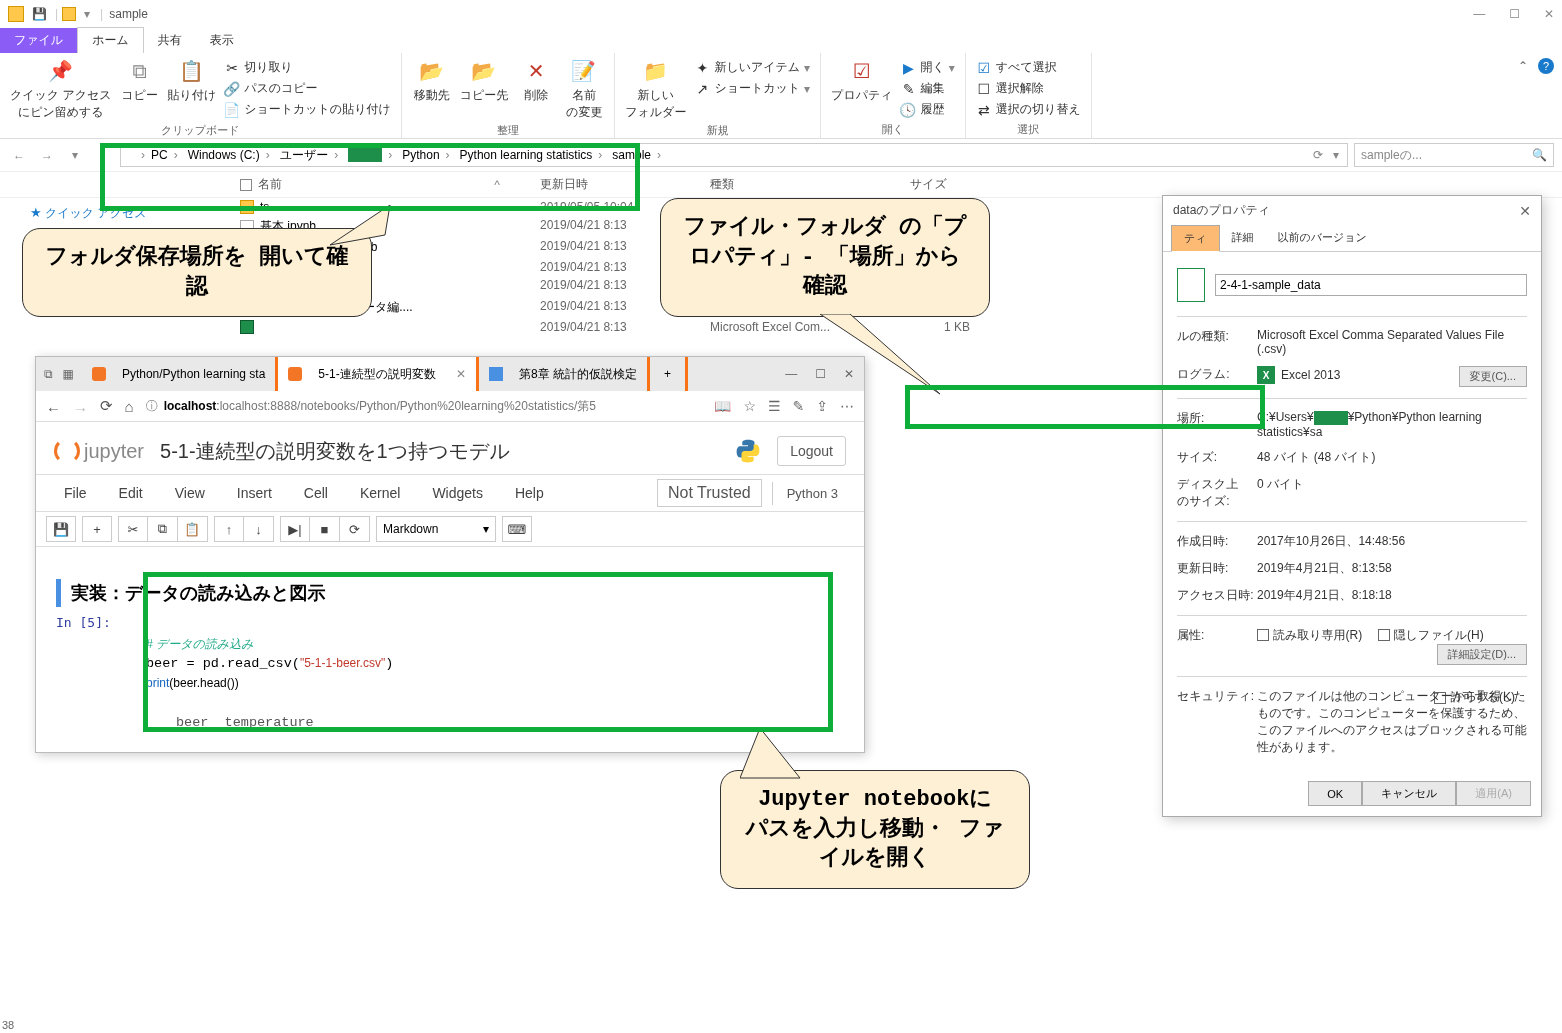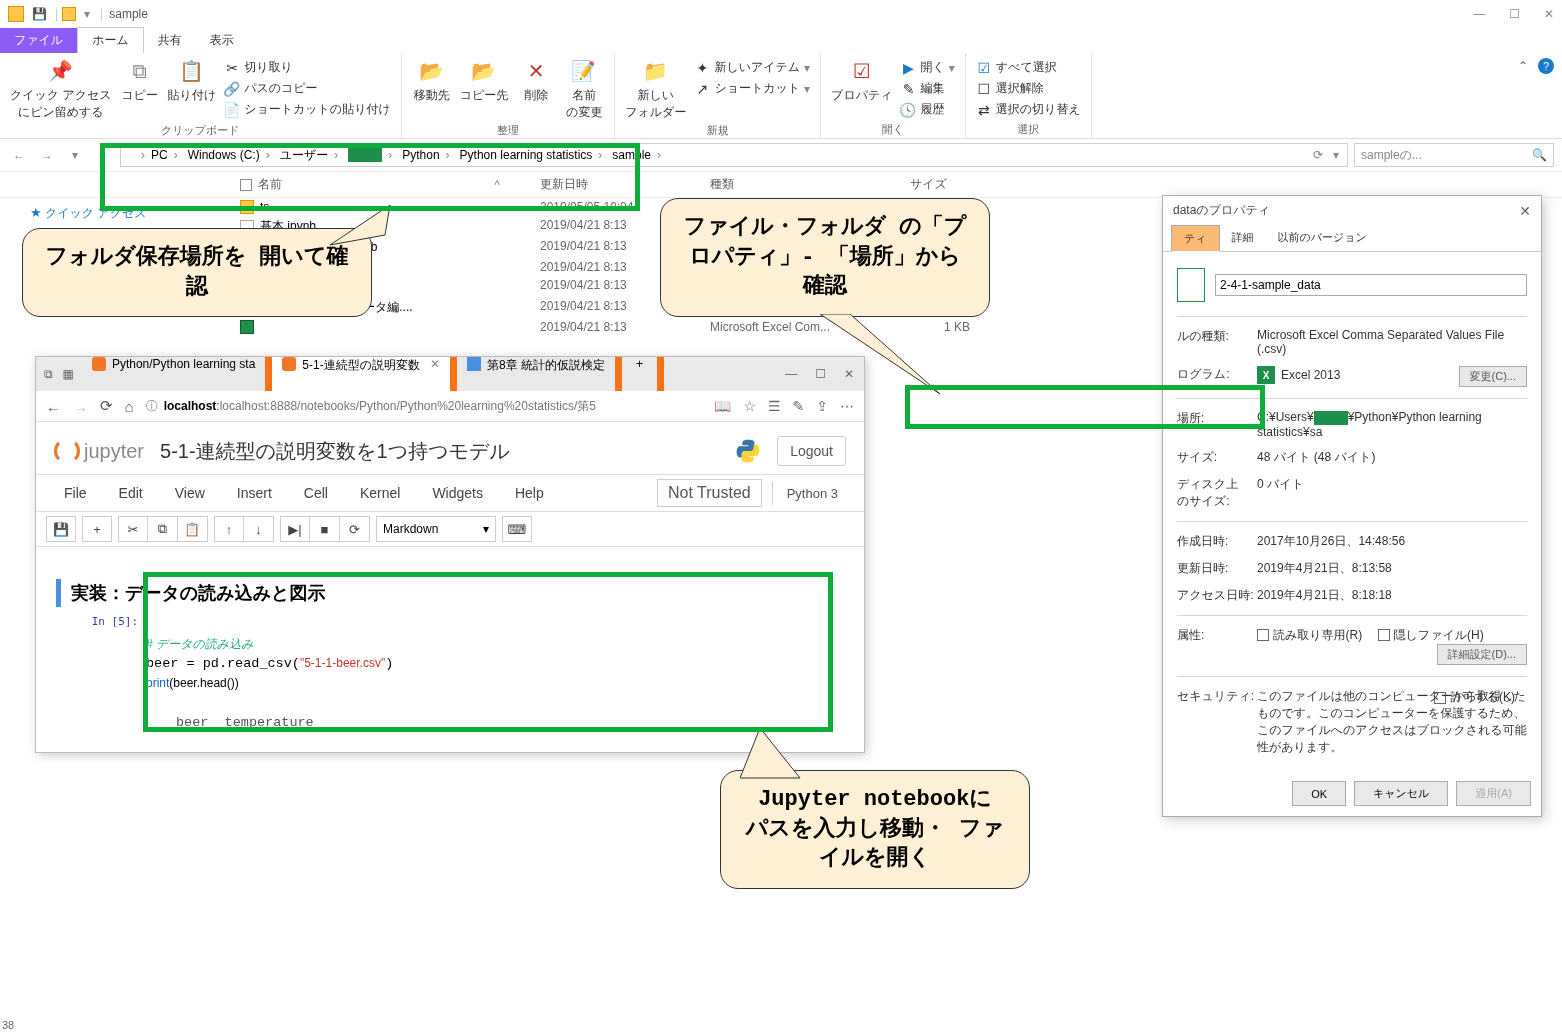--- a/index.html
+++ b/index.html
@@ -57,31 +57,31 @@
 .props .ptab{padding:5px 12px;font-size:11px;color:#333}
 .props .ptab.active{border:1px solid #aaa;border-bottom:1px solid #fff;margin-bottom:-1px;background:#fdba74}
 .props .body{padding:10px 14px}
 .props .namebox{display:flex;align-items:center;gap:10px;margin:6px 0 14px}
 .props .namebox .csvico{width:28px;height:34px;background:#fff;border:1px solid #1d8f4a;position:relative}
 .props .namebox input{flex:1;height:22px;border:1px solid #aaa;padding:0 4px}
 .props .row{display:flex;padding:5px 0;font-size:11.5px}
 .props .row .k{flex:0 0 80px;color:#333}
 .props .row .v{flex:1;color:#333}
 .props hr{border:none;border-top:1px solid #d5d5d5;margin:6px 0}
-.props .btns{display:flex;gap:8px;justify-content:flex-end;padding:10px}
+.props .btns{display:flex;justify-content:flex-end;padding:10px}
 .props button{padding:4px 18px;font-size:11px;background:#e9e9e9;border:1px solid #aaa}
 .props .chg{padding:2px 10px;font-size:11px;background:#e9e9e9;border:1px solid #aaa;color:#555}
 .props .excel{width:18px;height:18px;background:#1d8f4a;color:#fff;display:inline-flex;align-items:center;justify-content:center;font-size:10px;font-weight:bold;margin-right:6px}
 .props .chk{display:inline-flex;align-items:center;gap:4px;margin-right:12px}
 
 
 .edge{position:absolute;left:35px;top:356px;width:830px;background:#fff;border:1px solid #bbb;box-shadow:2px 2px 10px rgba(0,0,0,.2);z-index:30}
 .edge .etabs{display:flex;background:#e9e9e9;height:34px;align-items:stretch}
 .edge .esys{display:flex;align-items:center;padding:0 8px;gap:10px;color:#666}
-.etab{display:flex;align-items:flex-start;gap:6px;padding:0 10px;border-right:7px solid #f97316;font-size:12px;min-width:0}
+.etab{display:flex;align-items:center;gap:16px;padding:0 10px;border-right:3px solid #f97316;font-size:12px;min-width:0}
 .etab.active{background:#ffffff}
 .etab .x{color:#888;margin-left:4px}
 .etab .i{width:14px;height:14px;background:#f37626;border-radius:3px}
 .etab .ie{width:14px;height:14px;background:#4a90e2}
 .ewin{margin-left:auto;display:flex;gap:18px;padding:0 10px;align-items:center;color:#666}
 .eaddr{display:flex;align-items:center;gap:12px;padding:6px 10px;border-bottom:1px solid #ddd}
 .eaddr .nb{color:#555;font-size:15px}
 .eaddr .url{flex:1;display:flex;align-items:center;gap:6px;font-size:12px;color:#333}
 .eaddr .url .lock{color:#888}
 .eaddr .ic{color:#666;font-size:14px}
@@ -103,21 +103,21 @@
 .jsel{height:26px;border:1px solid #ccc;padding:0 6px;font-size:12px;min-width:120px;background:#fff;display:flex;align-items:center;justify-content:space-between}
 .nb-area{padding:8px 20px 20px 20px;background:#fff}
 .code{font-family:"Consolas","Courier New",monospace;font-size:13.5px;white-space:pre;line-height:1.45}
 .cmt{color:#2a8;font-style:italic}
 .kw{color:#0a8a0a;font-weight:bold}
 .mag{color:#6a1b9a}
 .str{color:#c0392b}
 .idx{color:#b03030}
 .fn{color:#1565c0}
 .h2{font-size:18px;font-weight:bold;border-left:5px solid #4a90e2;padding:2px 10px;margin:16px 0 8px}
-.prompt{font-family:Consolas,monospace;font-size:11px;color:#303F9F;padding-right:8px;text-align:right}
+.prompt{font-family:Consolas,monospace;font-size:13px;color:#303F9F;padding-right:8px;}
 .cellrow{display:flex}
 .cellrow .pcol{flex:0 0 90px}
 .cellrow .ccol{flex:1}
 .redact{display:inline-block;background:#1d8f4a;color:#1d8f4a;width:34px;height:14px;vertical-align:middle}
 </style>
 </head>
 <body>
 
 <div class="titlebar">
   <div class="ticon"></div>

